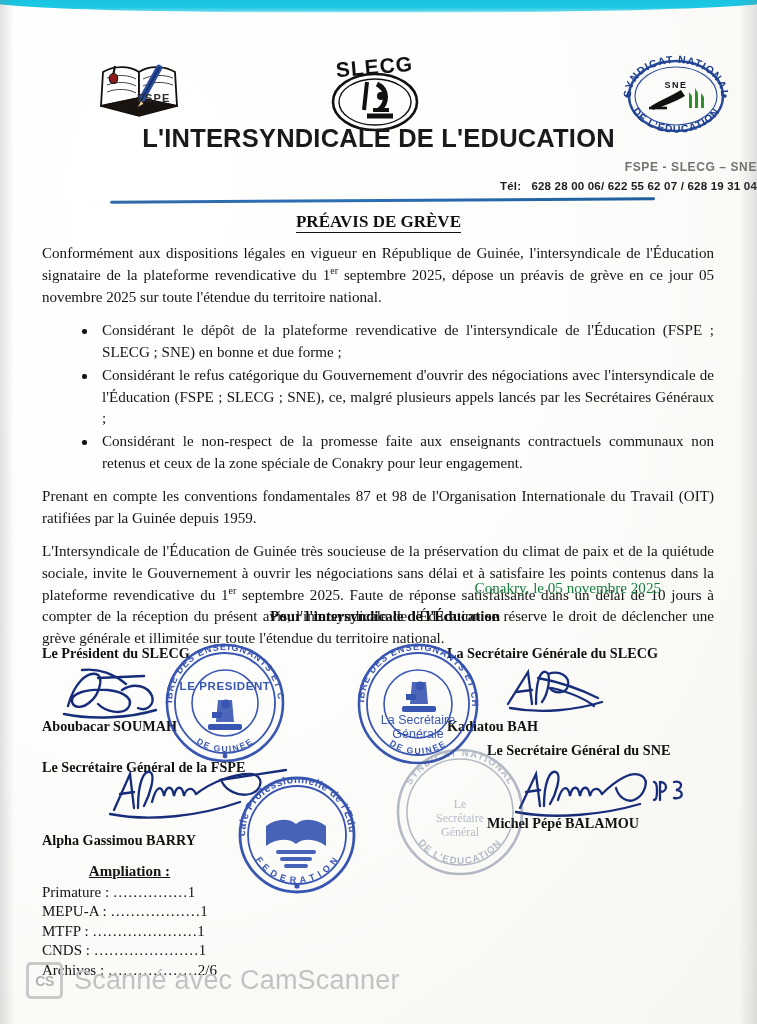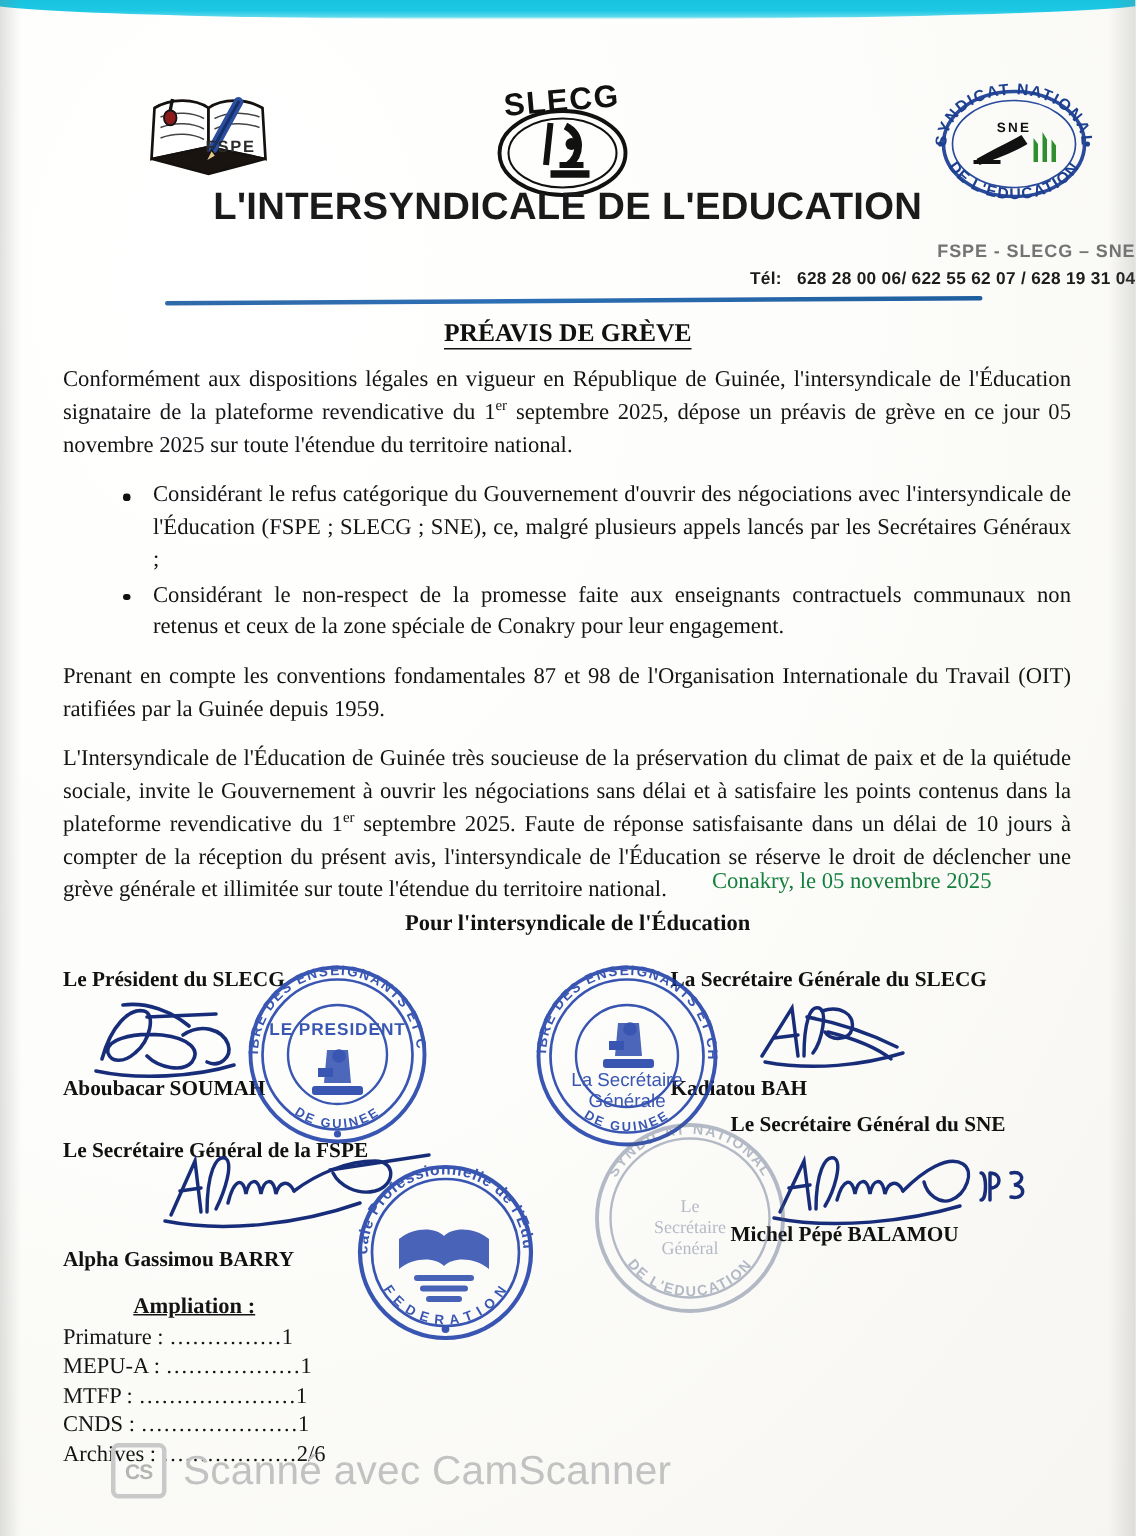--- a/index.html
+++ b/index.html
@@ -193,21 +193,20 @@
   }
   .amp-row { white-space: pre; }
 
   
   .watermark {
     position: absolute;
     left: 26px; top: 962px;
     display: flex;
     align-items: center;
     gap: 11px;
-    margin-left: 48px;
   }
   .cs-badge {
     width: 31px; height: 31px;
     border: 3px solid #c9c9c9;
     border-radius: 5px;
     display: flex; align-items: center; justify-content: center;
     font-family: "Liberation Sans", sans-serif;
     font-weight: bold;
     font-size: 14px;
     color: #b4b4b4;
@@ -304,20 +303,21 @@
   <div class="rule"></div>
 
   <div class="doc-title">
     <span>PRÉAVIS DE GRÈVE</span>
   </div>
 
   <div class="body-wrap">
     <p class="para"><span>Conformément aux dispositions légales en vigueur en République de Guinée, l'intersyndicale de l'Éducation signataire de la plateforme revendicative du 1</span><sup class="ordinal">er</sup><span> septembre 2025, dépose un préavis de grève en ce jour 05 novembre 2025 sur toute l'étendue du territoire national.</span></p>
 
     <ul class="considerants">
+      <li>Considérant le dépôt de la plateforme revendicative de l'intersyndicale de l'Éducation (FSPE ; SLECG ; SNE) en bonne et due forme ;</li>
       <li>Considérant le refus catégorique du Gouvernement d'ouvrir des négociations avec l'intersyndicale de l'Éducation (FSPE ; SLECG ; SNE), ce, malgré plusieurs appels lancés par les Secrétaires Généraux ;</li>
       <li>Considérant le non-respect de la promesse faite aux enseignants contractuels communaux non retenus et ceux de la zone spéciale de Conakry pour leur engagement.</li>
     </ul>
 
     <p class="para">Prenant en compte les conventions fondamentales 87 et 98 de l'Organisation Internationale du Travail (OIT) ratifiées par la Guinée depuis 1959.</p>
 
     <p class="para"><span>L'Intersyndicale de l'Éducation de Guinée très soucieuse de la préservation du climat de paix et de la quiétude sociale, invite le Gouvernement à ouvrir les négociations sans délai et à satisfaire les points contenus dans la plateforme revendicative du 1</span><sup class="ordinal">er</sup><span> septembre 2025. Faute de réponse satisfaisante dans un délai de 10 jours à compter de la réception du présent avis, l'intersyndicale de l'Éducation se réserve le droit de déclencher une grève générale et illimitée sur toute l'étendue du territoire national.</span></p>
   </div>
 
   <div class="date-line">Conakry, le 05 novembre 2025</div>

